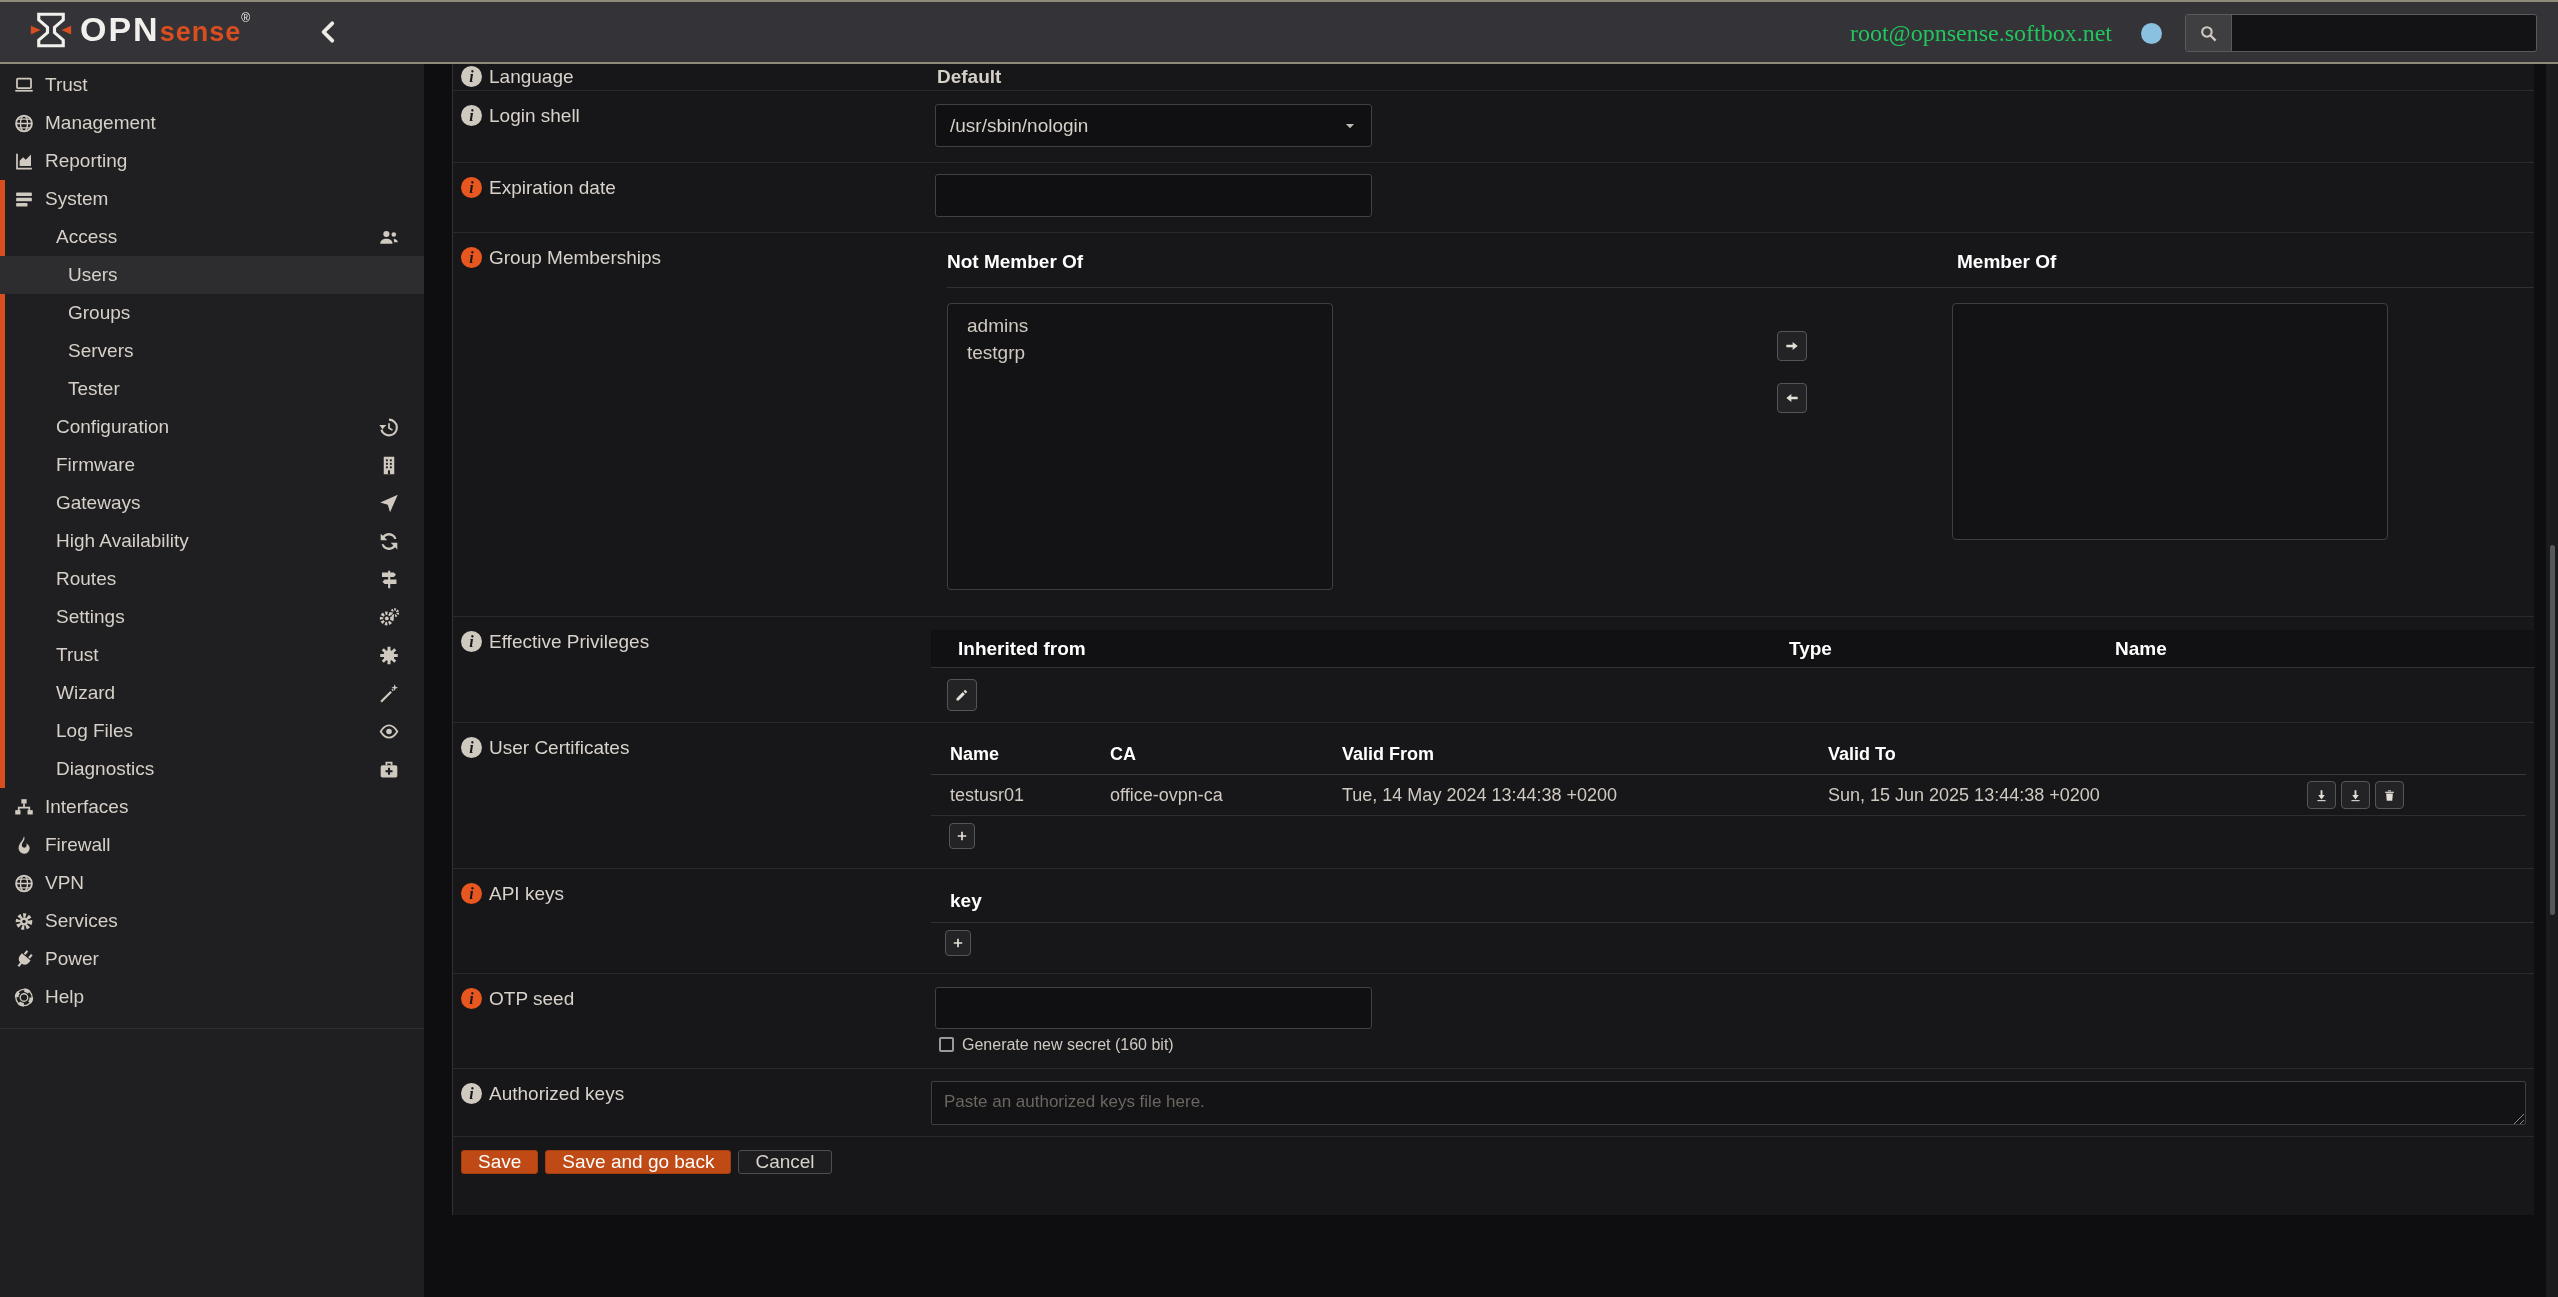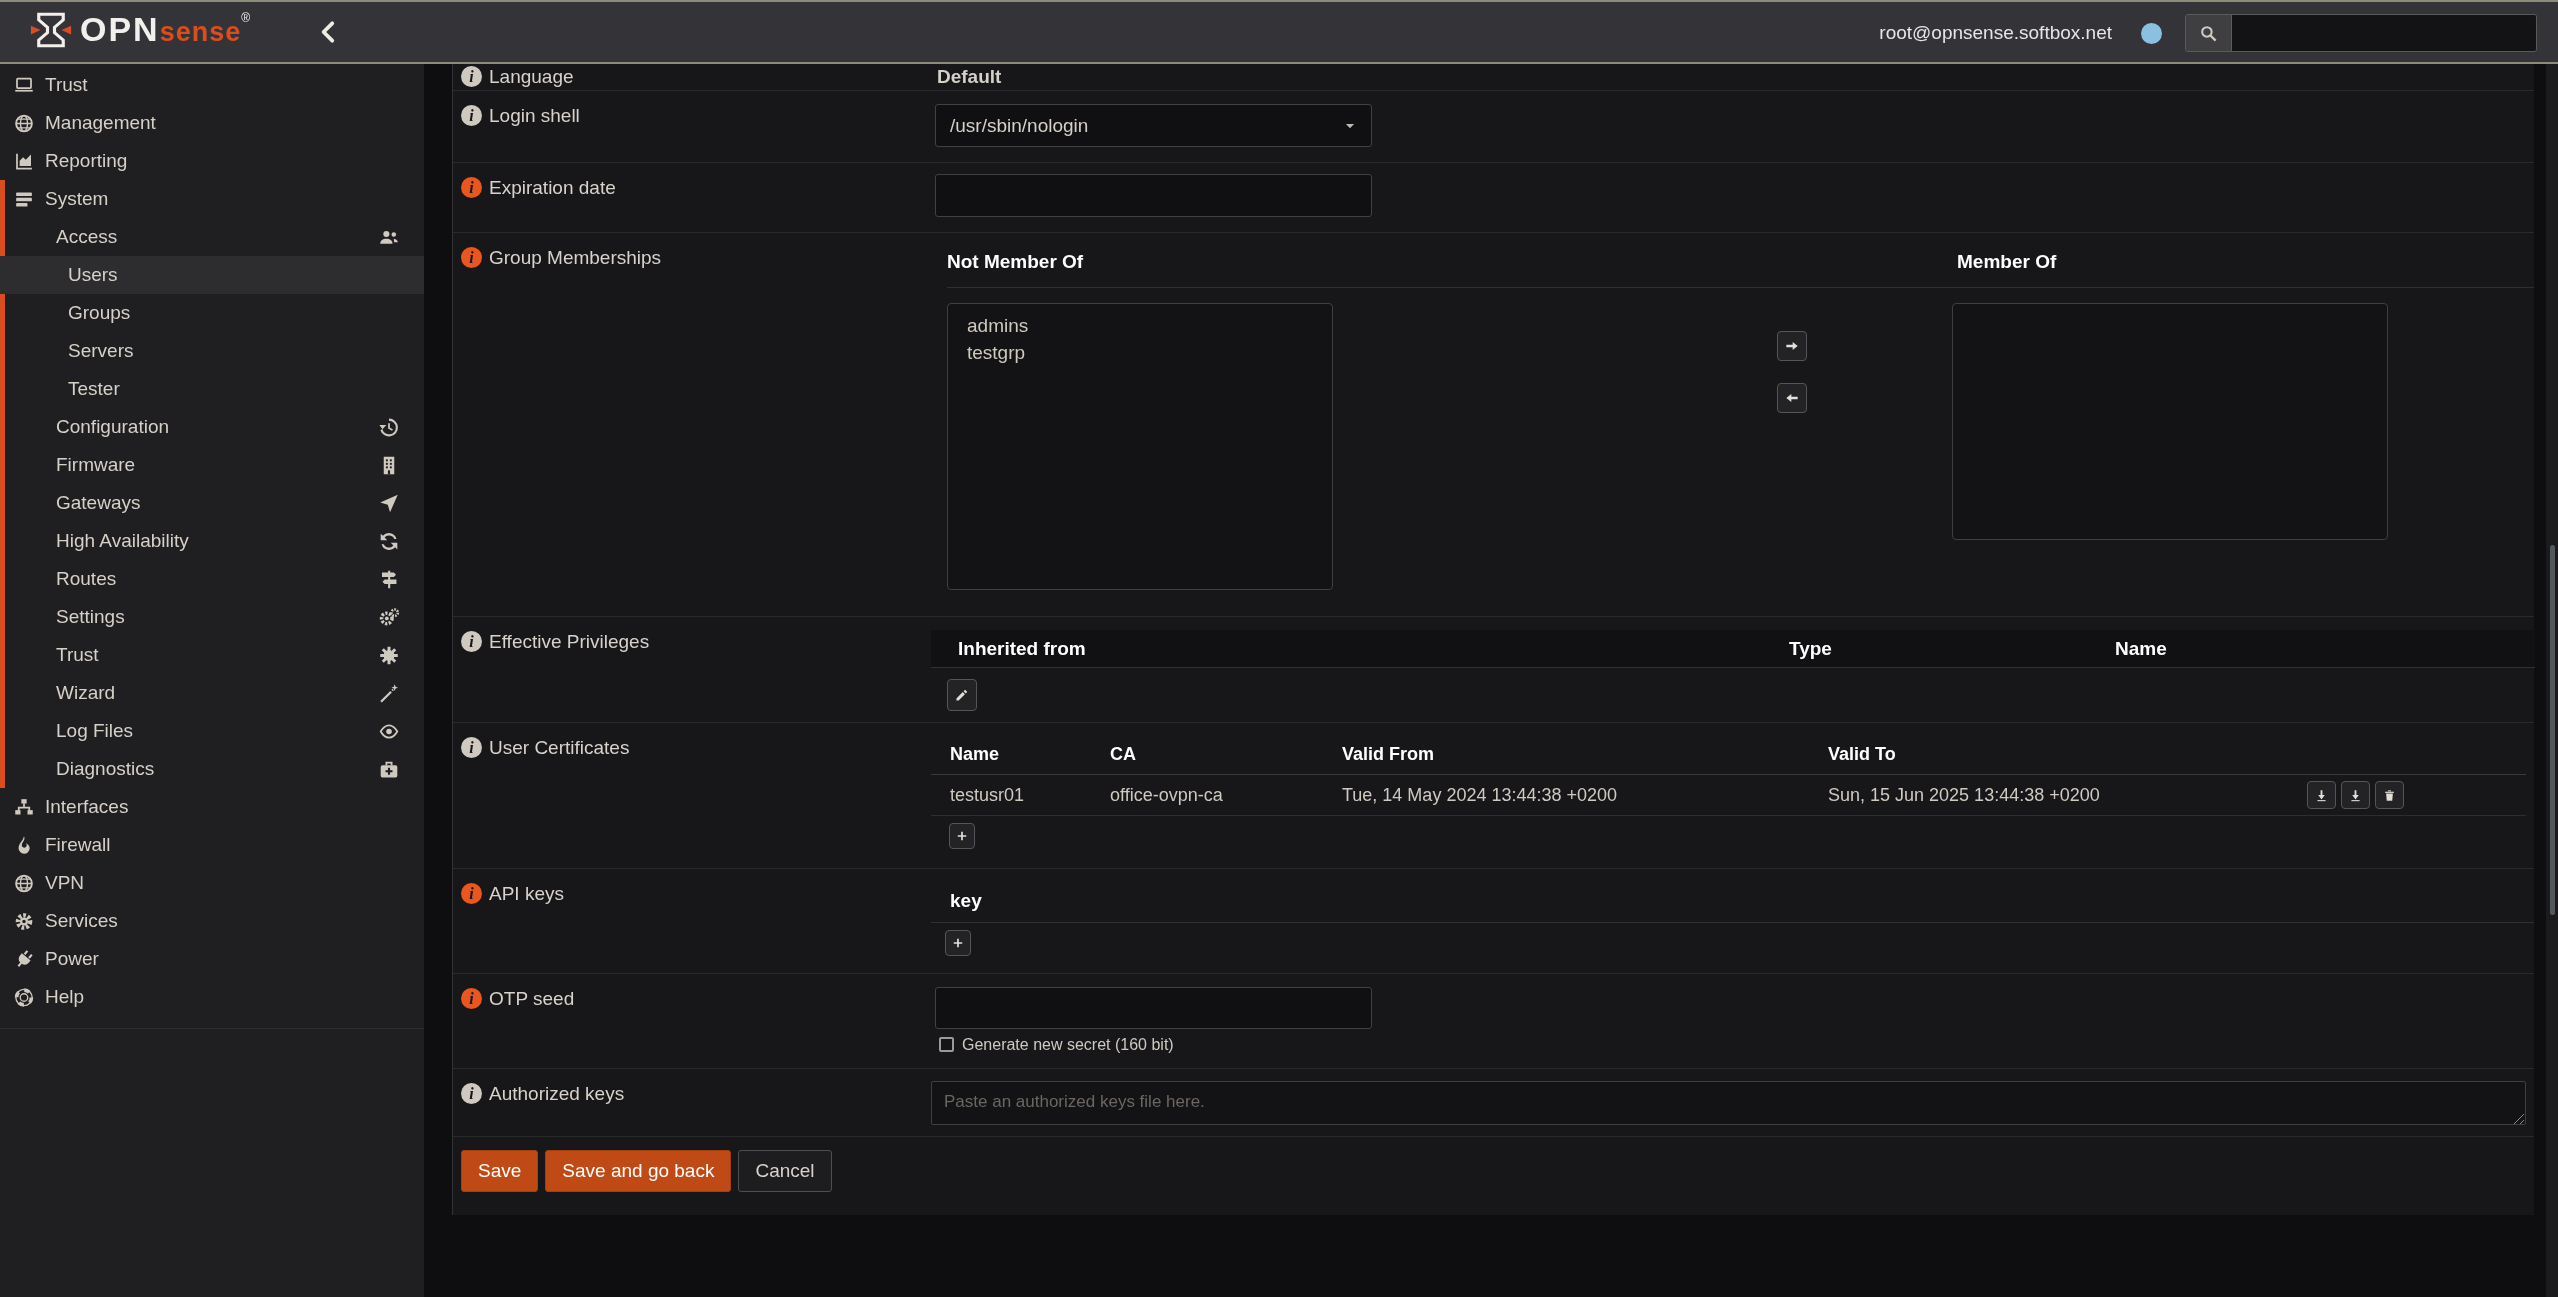--- a/index.html
+++ b/index.html
@@ -9,21 +9,21 @@
   
   .topbar { height:62px; background:#343438; border-bottom:2px solid #8f8b7a;
             display:flex; align-items:center; position:relative; }
   .brand { display:flex; align-items:flex-start; margin-left:30px; cursor:pointer; }
   .logo { width:42px; height:42px; margin-right:8px; margin-top:1px; }
   .brand-opn { color:#f2f0ec; font-size:34px; font-weight:bold; letter-spacing:2px; line-height:42px;}
   .brand-sense { color:#d94e1f; font-size:27px; font-weight:bold; line-height:48px; letter-spacing:1px;}
   .brand sup { color:#f2f0ec; font-size:12px; line-height:20px; }
   .collapse { width:26px; height:26px; color:#efece6; margin-left:66px; cursor:pointer; }
   .tright { position:absolute; right:21px; top:0; height:62px; display:flex; align-items:center; }
-  .user { color:#e5e5e5; font-size:19px; }
+  .user { color:#22c55e; font-size:24px;font-family:Liberation Serif, serif; }
   .dot { width:21px; height:21px; border-radius:50%; background:#8ac0e0; margin:0 23px 0 29px; }
   .search { display:flex; width:352px; height:38px; border:1px solid #5a5a5a; border-radius:3px; overflow:hidden; }
   .addon { width:46px; background:#3f3f42; border-right:1px solid #5a5a5a; display:flex; align-items:center; justify-content:center; }
   .addon .ic { width:19px; height:19px; color:#cfc9c0; }
   .sinput { flex:1; background:#131315; border:0; outline:none; color:#d8d2c8; font-size:18px; padding:0 10px; }
   
   .main { display:flex; height:1233px; }
   .sidebar { width:424px; background:#1f1f21; position:relative; padding-top:2px; flex:none; }
   .strip { position:absolute; left:0; top:116px; width:5px; height:608px; background:#d94e1f; }
   .srow { height:38px; display:flex; align-items:center; color:#d6d0c8; font-size:19px;
@@ -79,21 +79,21 @@
   .cbx { position:absolute; width:15px; height:15px; background:#131318; border:2px solid #9a9a9a;
          border-radius:2px; cursor:pointer; }
   .cbx-label { position:absolute; color:#cfc9c0; font-size:16px; cursor:pointer; }
   .ta { position:absolute; left:0; top:12px; width:1595px; height:44px; background:#131315;
         border:1px solid #3f3f41; border-radius:2px; color:#d5d0c8; font-size:17px;
         font-family:"Liberation Sans", sans-serif; padding:10px 12px; resize:none; outline:none; }
   .ta::placeholder { color:#6b6660; }
   .resize-corner { position:absolute; left:1580px; top:42px; width:13px; height:13px;
         background:repeating-linear-gradient(135deg, transparent 0 3px, #8a8a8a 3px 4px);
         clip-path:polygon(100% 0, 100% 100%, 0 100%); }
-  .btn { height:42px; border-radius:3px; font-size:19px; display:inline-flex; align-items:center;
+  .btn { height:24px; border-radius:3px; font-size:19px; display:inline-flex; align-items:center;
          cursor:pointer; padding:0 16px; margin-right:7px; }
   .btn-orange { background:#bf4a15; border:1px solid #a63e0e; color:#fff; }
   .btn-dark { background:#1d1d1f; border:1px solid #4e4e50; color:#d8d2ca; }
   
   .sbtrack { position:absolute; right:0; top:0; width:12px; height:1233px; background:#1b1b1d; }
   .sbthumb { position:absolute; right:3px; top:481px; width:5px; height:370px; background:#55585a; border-radius:3px; cursor:pointer; }
   .ic svg { width:100%; height:100%; display:block; }
   
   .r-lang{height:27px;} .r-lang .flabel{padding-top:2px;} .r-lang .fctl{padding:2px 0 0 6px;}
   .r-shell{height:72px;} .r-exp{height:70px;} .r-group{height:384px;} .r-priv{height:106px;}

